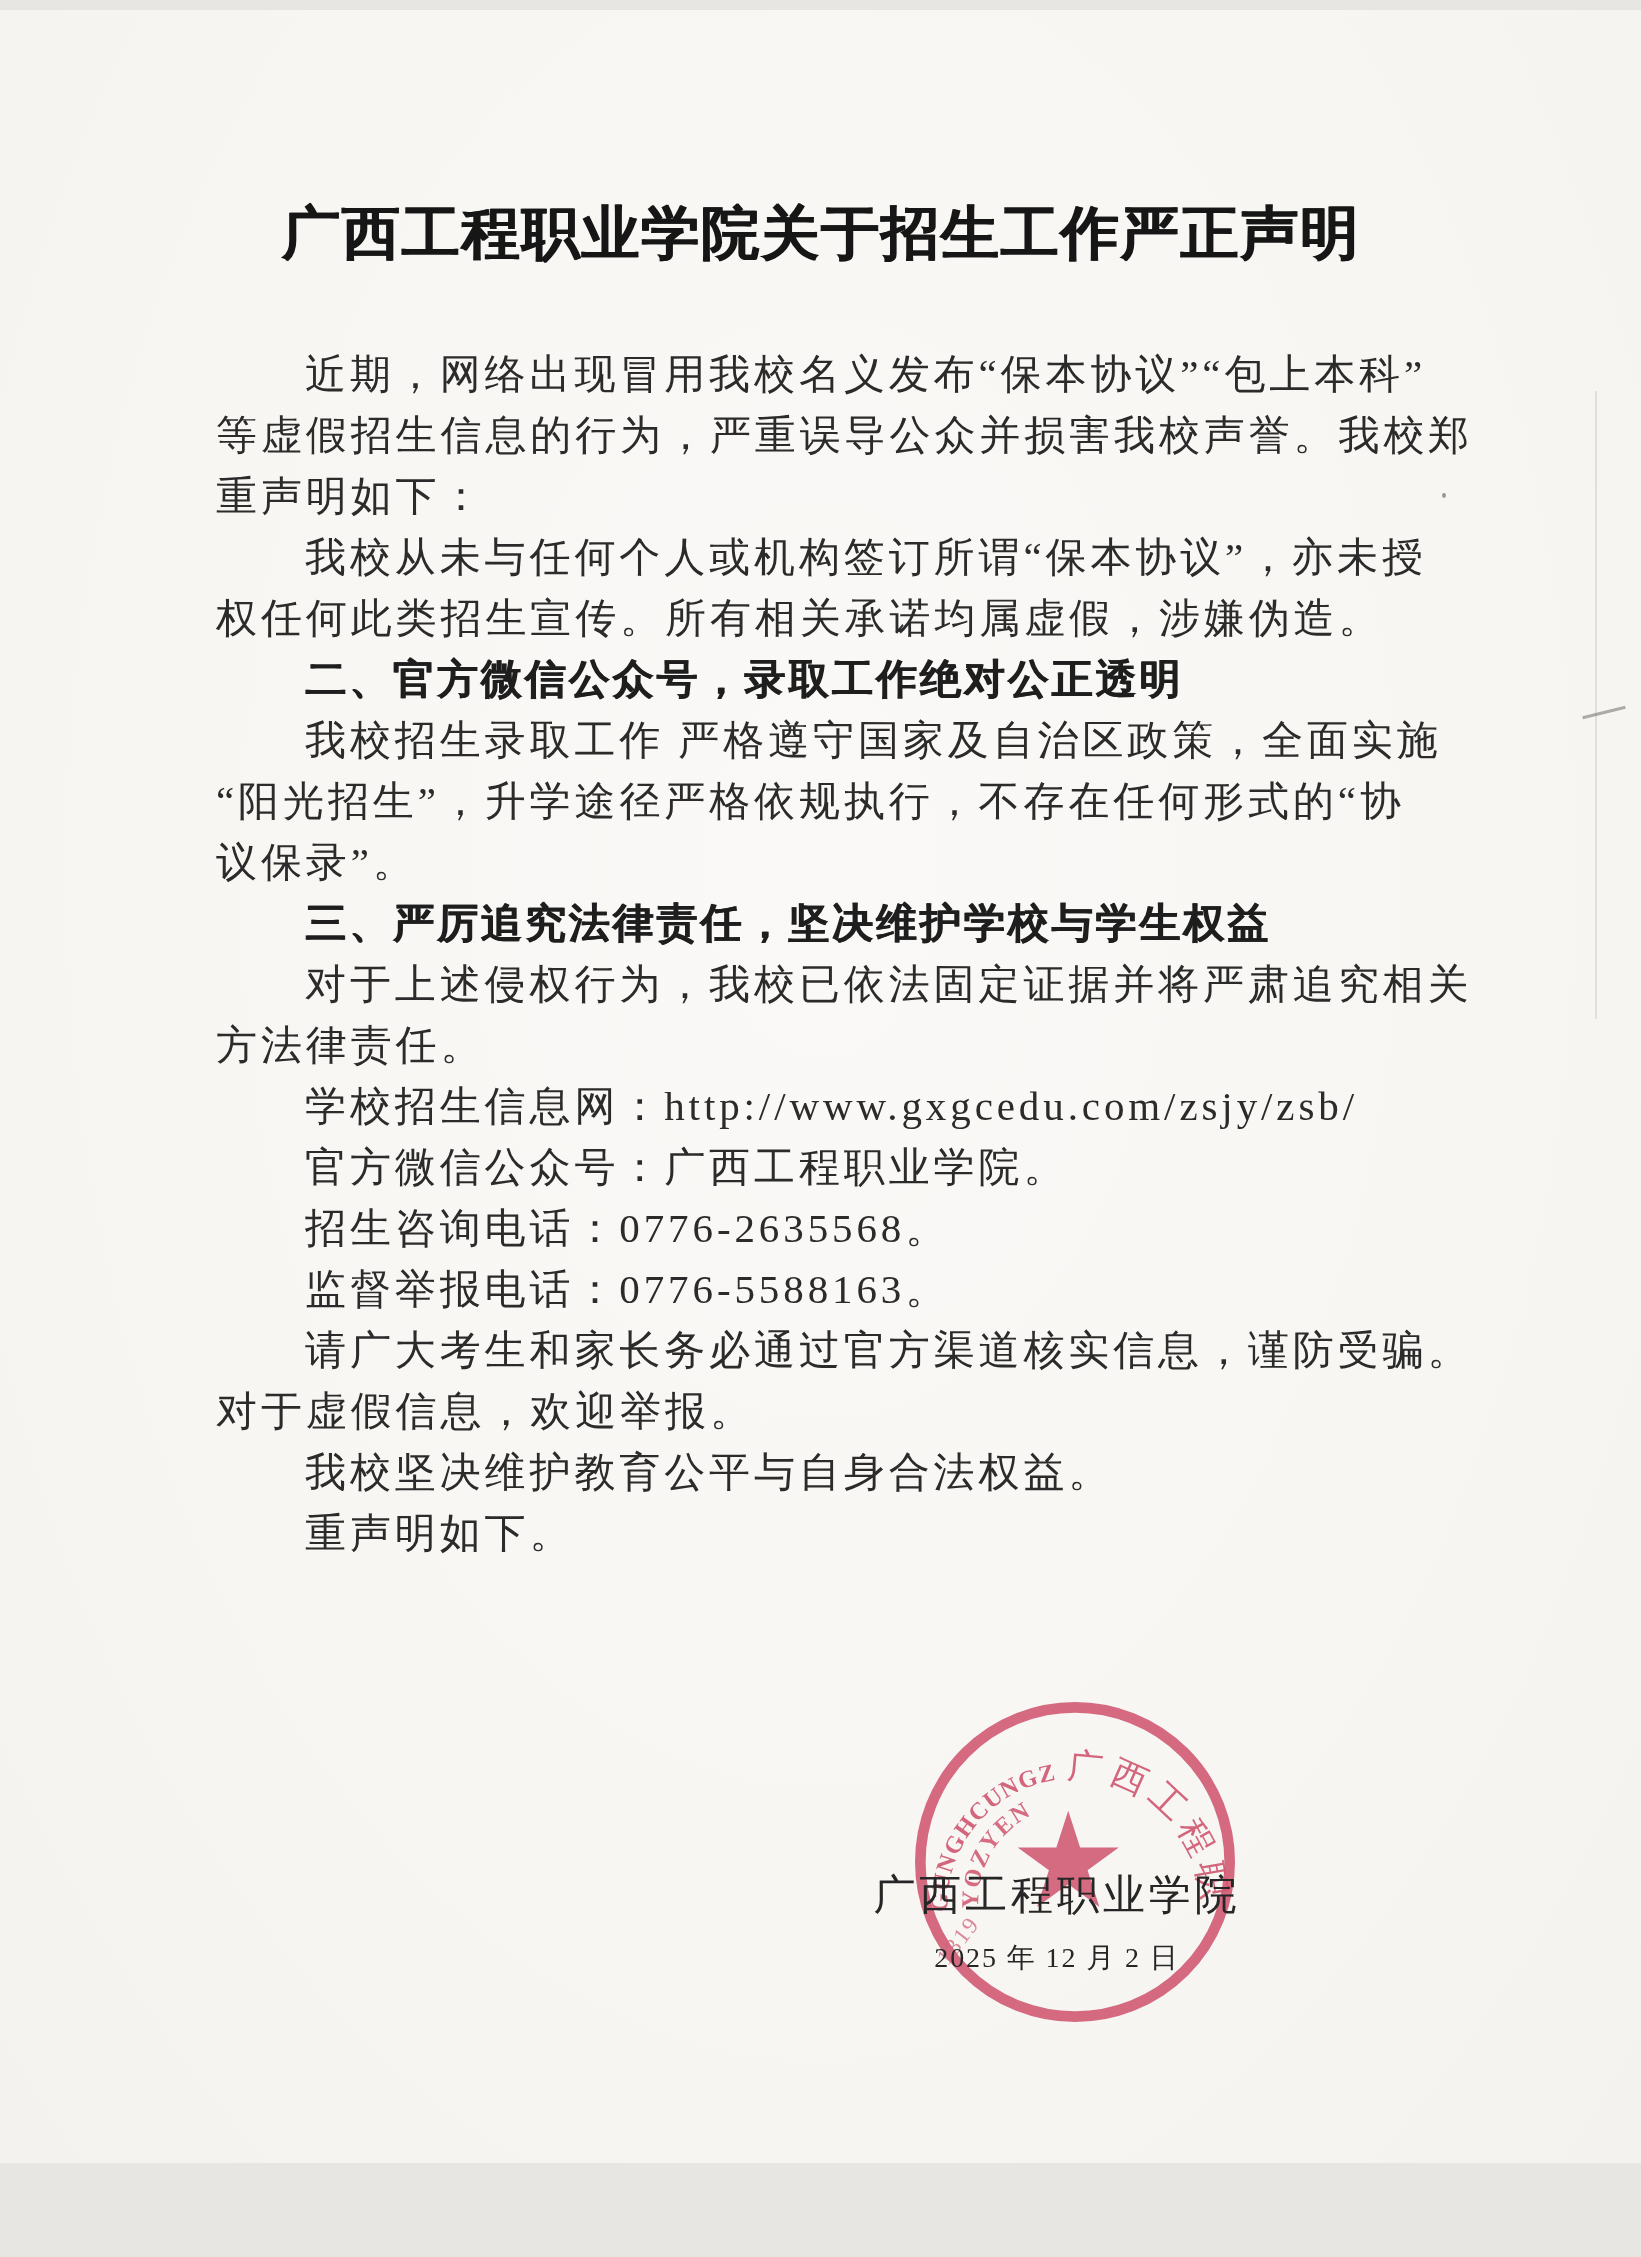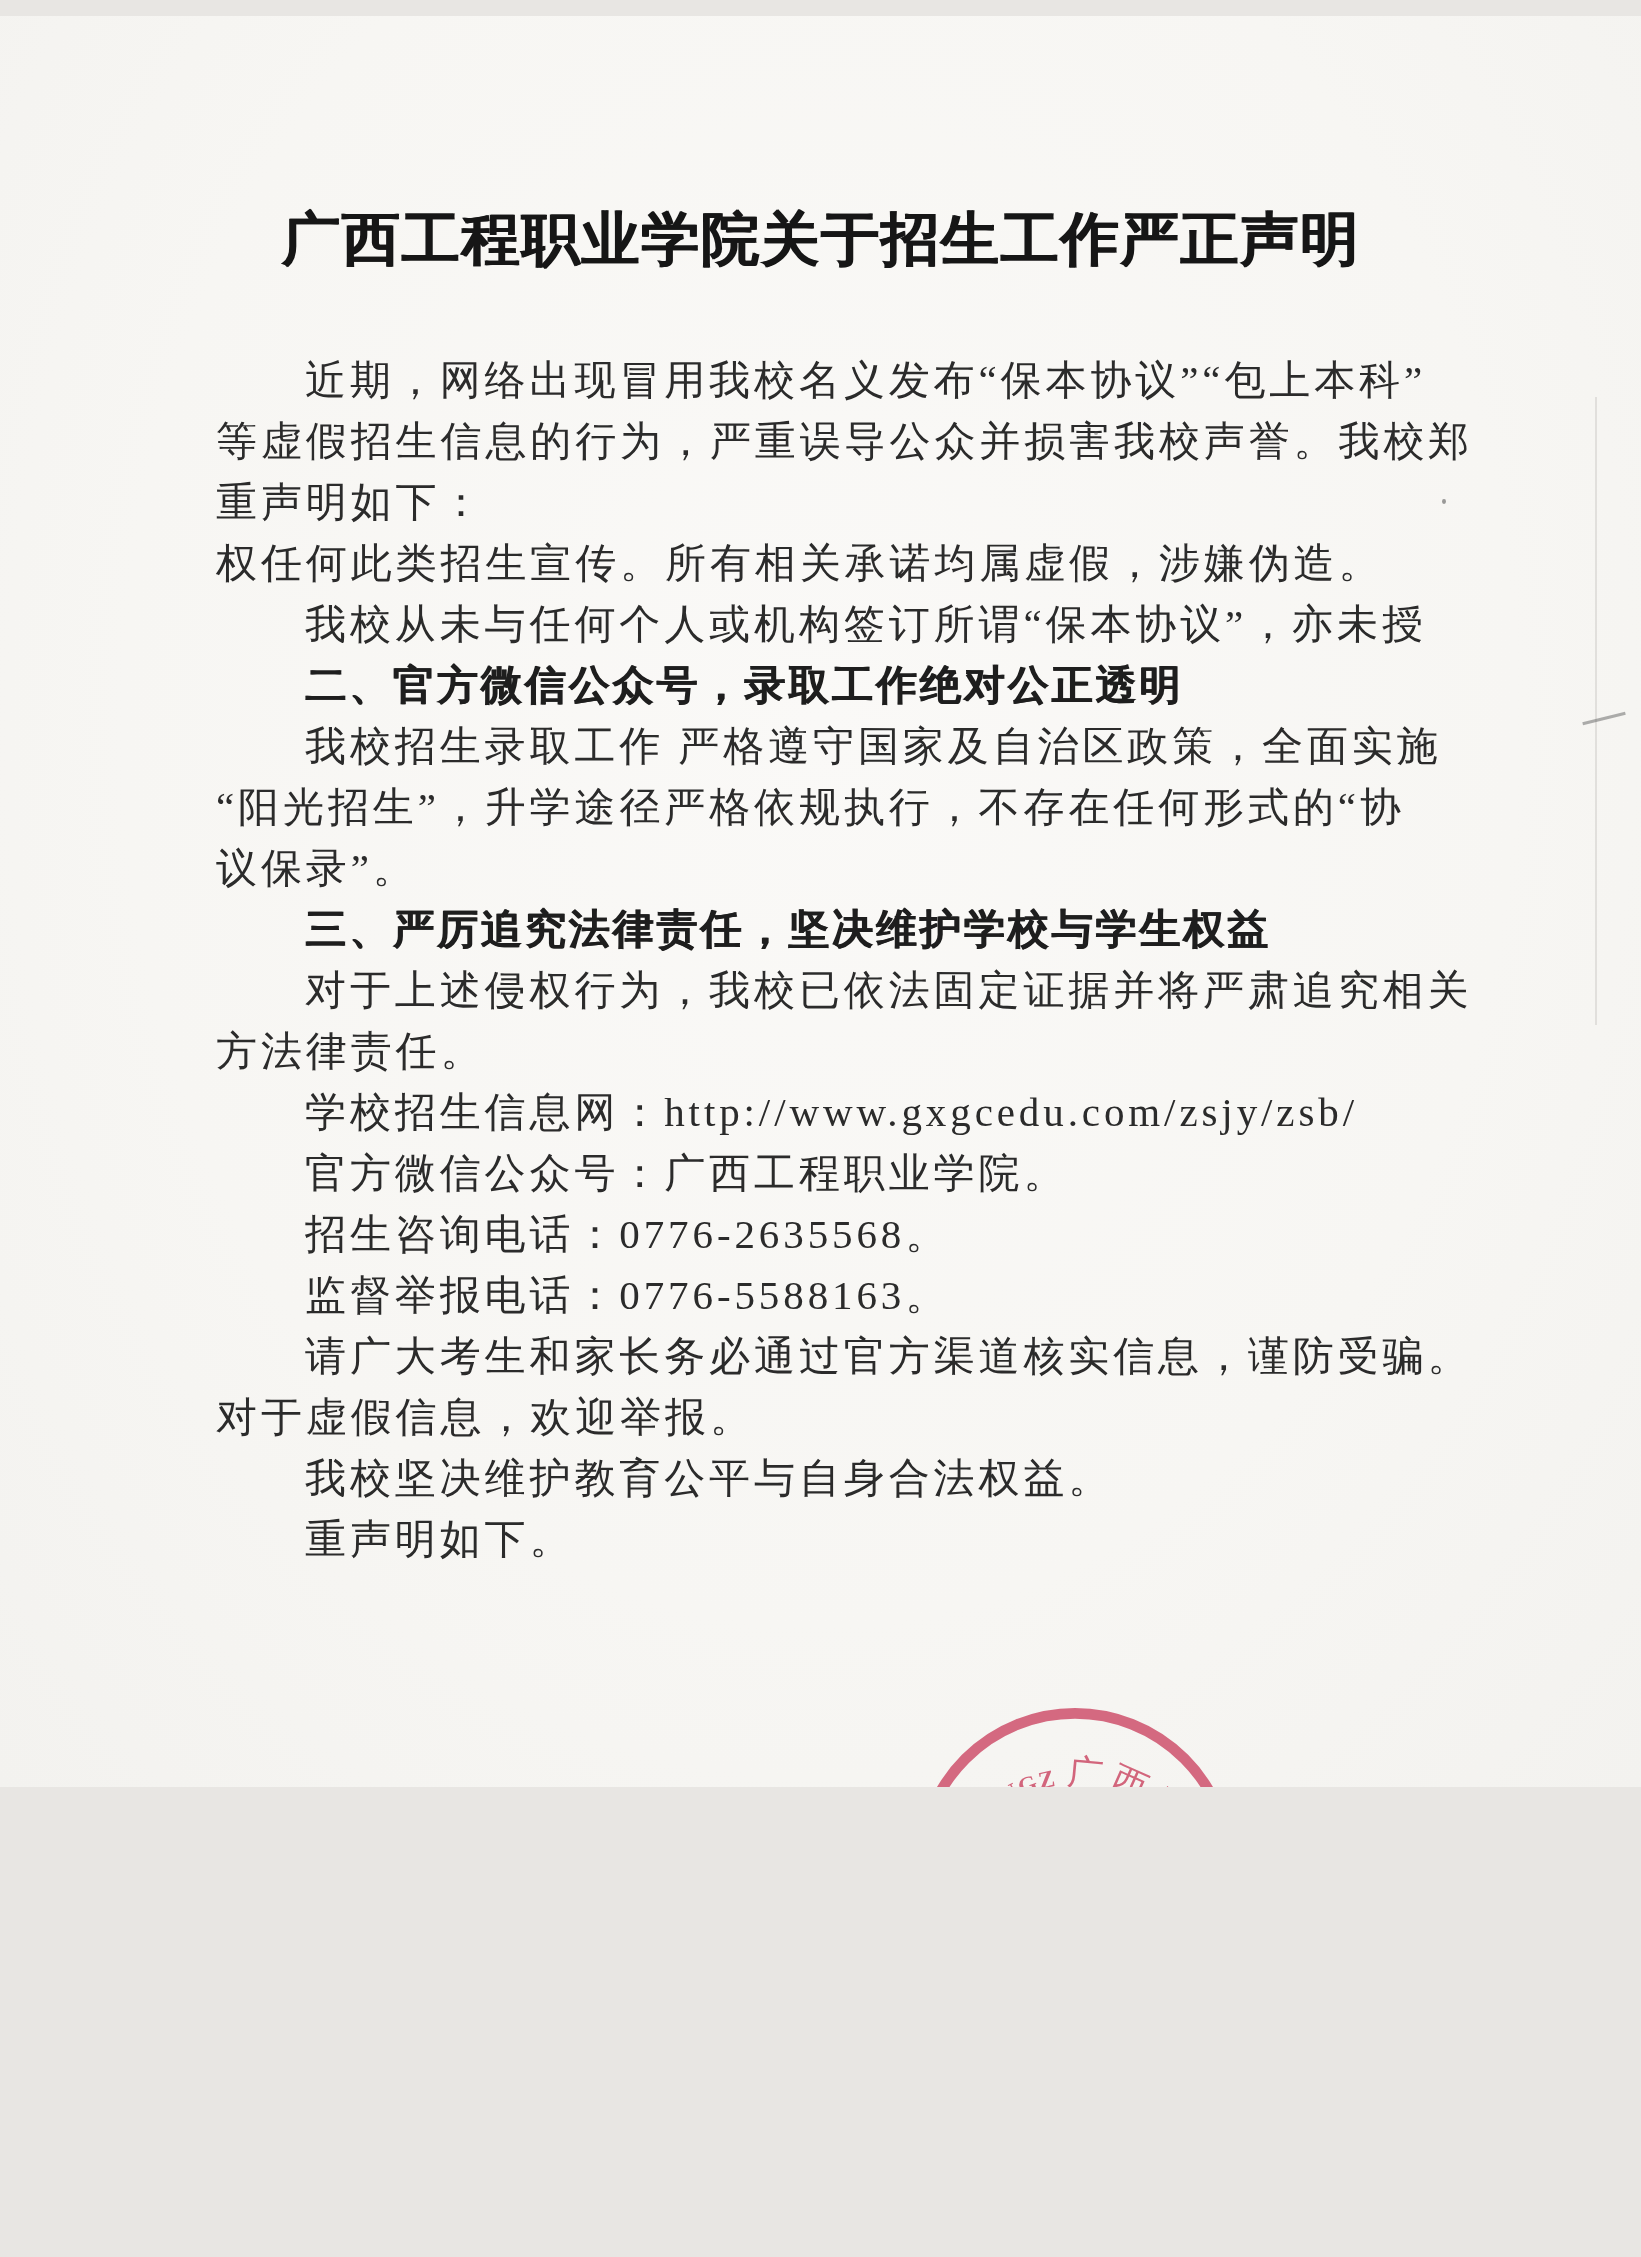--- a/index.html
+++ b/index.html
@@ -1,19 +1,19 @@
 <!DOCTYPE html>
 <html><head>
 <meta charset="utf-8">
 <style>
   html,body{margin:0;padding:0;background:#e8e6e3;}
   .page{
     position:relative;
-    width:1641px;height:1771px;
-    margin:16px auto;
+    width:1641px;height:2153px;
+    margin:10px auto;
     background:
       radial-gradient(ellipse at 50% 40%, #faf9f7 0%, #f7f6f3 60%, #f3f2ef 100%);
     overflow:hidden;
     font-family:"Liberation Serif","DejaVu Serif",serif;
     color:#2b2b2b;
   }
   .title{
     position:absolute;
     top:185px;left:0;width:100%;
     text-align:center;
@@ -88,22 +88,22 @@
 <body>
 
 <div class="page">
 
   <div class="title">广西工程职业学院关于招生工作严正声明</div>
 
   <div class="body-text">
       <div class="line indent">近期，网络出现冒用我校名义发布“保本协议”“包上本科”</div>
       <div class="line plain">等虚假招生信息的行为，严重误导公众并损害我校声誉。我校郑</div>
       <div class="line plain">重声明如下：</div>
+      <div class="line indent">我校从未与任何个人或机构签订所谓“保本协议”，亦未授</div>
       <div class="line plain">权任何此类招生宣传。所有相关承诺均属虚假，涉嫌伪造。</div>
-      <div class="line indent">我校从未与任何个人或机构签订所谓“保本协议”，亦未授</div>
       <div class="line heading">二、官方微信公众号，录取工作绝对公正透明</div>
       <div class="line indent">我校招生录取工作 严格遵守国家及自治区政策，全面实施</div>
       <div class="line plain">“阳光招生”，升学途径严格依规执行，不存在任何形式的“协</div>
       <div class="line plain">议保录”。</div>
       <div class="line heading">三、严厉追究法律责任，坚决维护学校与学生权益</div>
       <div class="line indent">对于上述侵权行为，我校已依法固定证据并将严肃追究相关</div>
       <div class="line plain">方法律责任。</div>
       <div class="line indent">学校招生信息网：http://www.gxgcedu.com/zsjy/zsb/</div>
       <div class="line indent">官方微信公众号：广西工程职业学院。</div>
       <div class="line indent">招生咨询电话：0776-2635568。</div>

